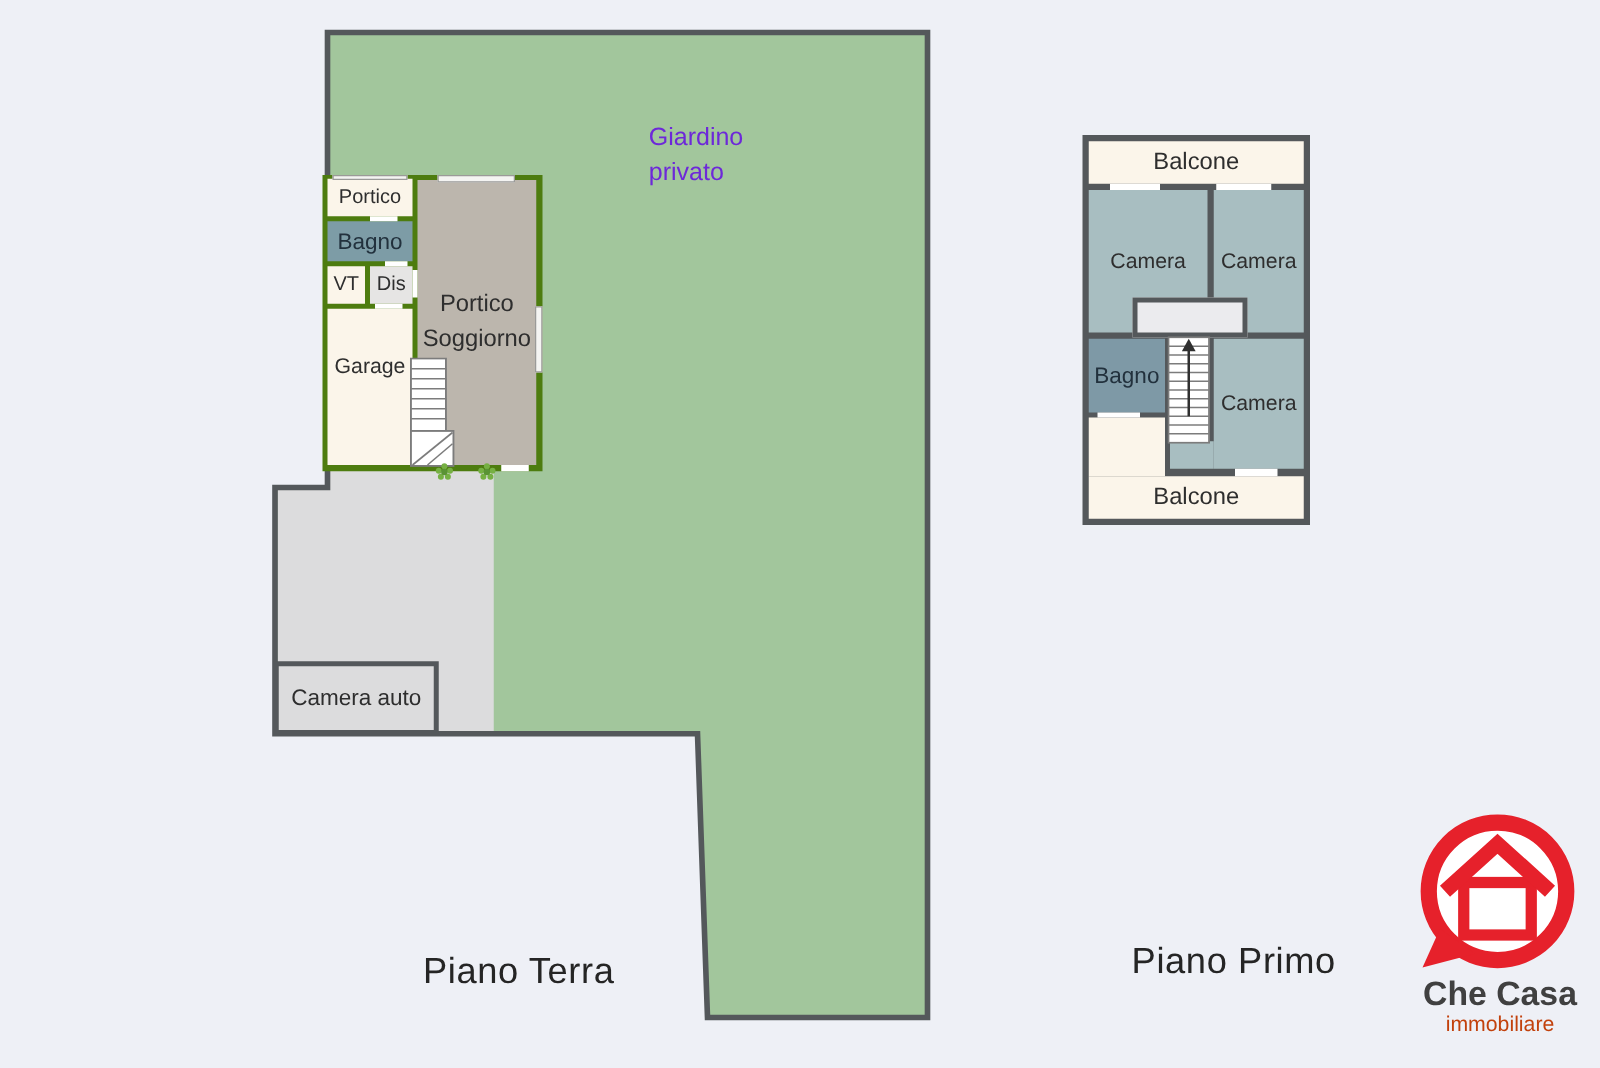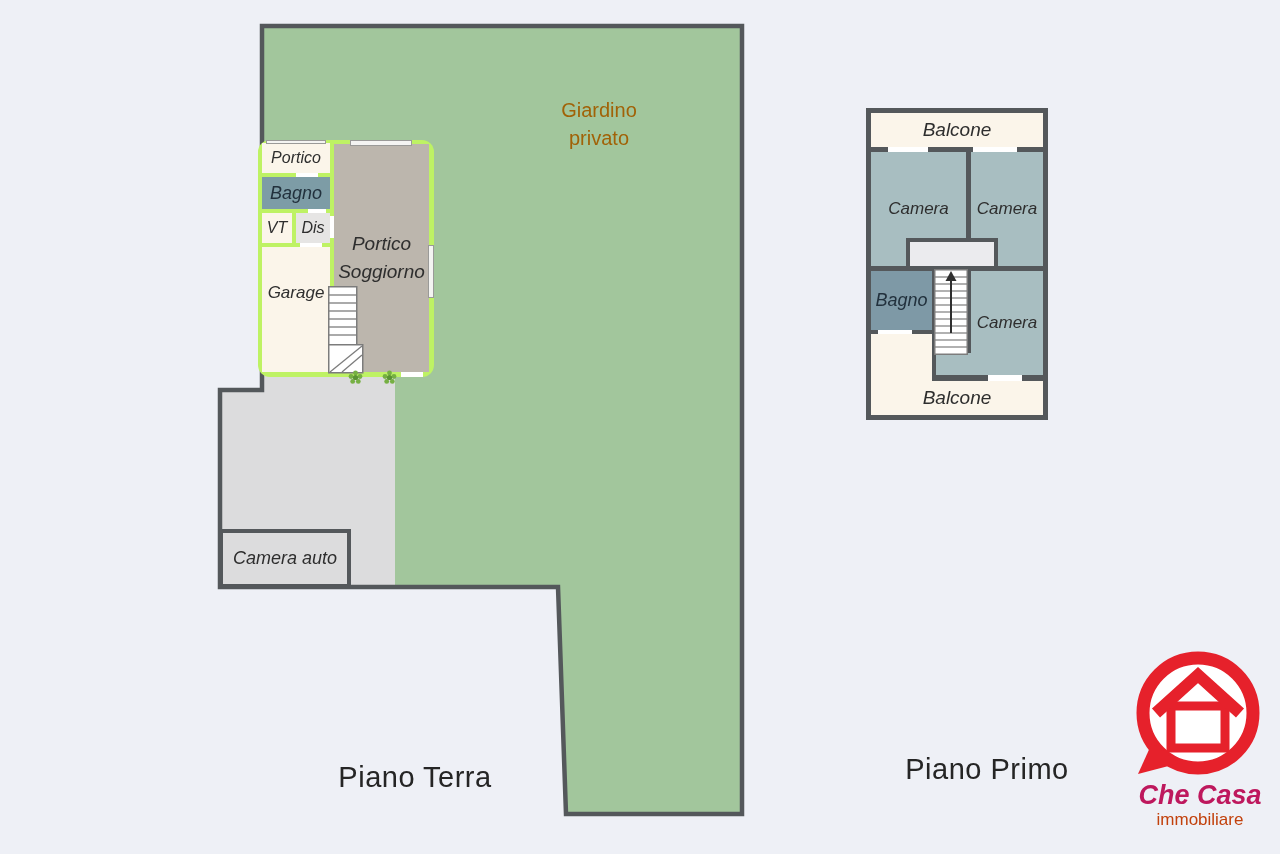--- a/index.html
+++ b/index.html
@@ -7,34 +7,34 @@
     font-family:"Liberation Sans","DejaVu Sans",sans-serif;
     background:#eef0f6;
   }
   .stage{
     position:relative;width:1280px;height:854px;
     background:#eef0f6;overflow:hidden;
   }
   .abs{position:absolute;}
   .room{
     position:absolute;display:flex;align-items:center;justify-content:center;
-    color:#2e2e2e;box-sizing:border-box;font-style:italic;
+    color:#2e2e2e;box-sizing:border-box;
   }
   .room .lbl{white-space:nowrap;}
   .gap{position:absolute;background:#ffffff;}
   .win{position:absolute;background:#f4f4f2;border:1px solid #9a9a98;box-sizing:border-box;}
   .floor-title{
     position:absolute;font-size:29px;color:#252525;text-align:center;letter-spacing:0.5px;
   }
   .garden-label{
-    position:absolute;text-align:center;font-size:20px;line-height:28px;color:#a16207;
+    position:absolute;font-size:20px;line-height:28px;color:#6d28d9;
   }
   .bagno-text{color:#22313d;}
   .logo-wrap{position:absolute;text-align:center;}
-  .brand-name{font-size:27px;font-weight:bold;color:#be185d;line-height:28px;font-style:italic;}
+  .brand-name{font-size:27px;font-weight:bold;color:#404040;line-height:28px;}
   .brand-tagline{font-size:17px;color:#c2410c;margin-top:1px;}
 </style>
 </head>
 <body>
 
 <div class="stage">
 
   <svg class="abs" style="left:0;top:0;" width="800" height="854" viewBox="0 0 800 854">
     <polygon points="262,26 742,26 742,814 566,814 558,587 220,587 220,390 262,390" fill="#a2c69c"></polygon>
     <polygon points="262,368 395,368 395,585 222,585 222,391 262,391" fill="#dcdcdd"></polygon>
@@ -44,21 +44,21 @@
 
   <div class="garden-label" style="left:519px;top:96px;width:160px;">
     <span>Giardino</span><br>
     <span>privato</span>
   </div>
 
   <div class="room" style="left:221px;top:531px;width:128px;height:55px;font-size:18px;">
     <span class="lbl">Camera auto</span>
   </div>
 
-  <div class="abs" style="left:258px;top:140px;width:176px;height:237px;background:#bef264;border-radius:12px;">
+  <div class="abs" style="left:258px;top:140px;width:176px;height:237px;background:#4d7c0f;">
     <div class="room" style="left:4px;top:3px;width:68px;height:30px;background:#fbf5ea;font-size:16px;">
       <span class="lbl">Portico</span>
     </div>
     <div class="room bagno-text" style="left:4px;top:37px;width:68px;height:32px;background:#7d9ca6;font-size:18px;">
       <span class="lbl">Bagno</span>
     </div>
     <div class="room" style="left:4px;top:73px;width:30px;height:30px;background:#fbf5ea;font-size:16px;">
       <span class="lbl">VT</span>
     </div>
     <div class="room" style="left:38px;top:73px;width:34px;height:30px;background:#e6e5e4;font-size:16px;">

